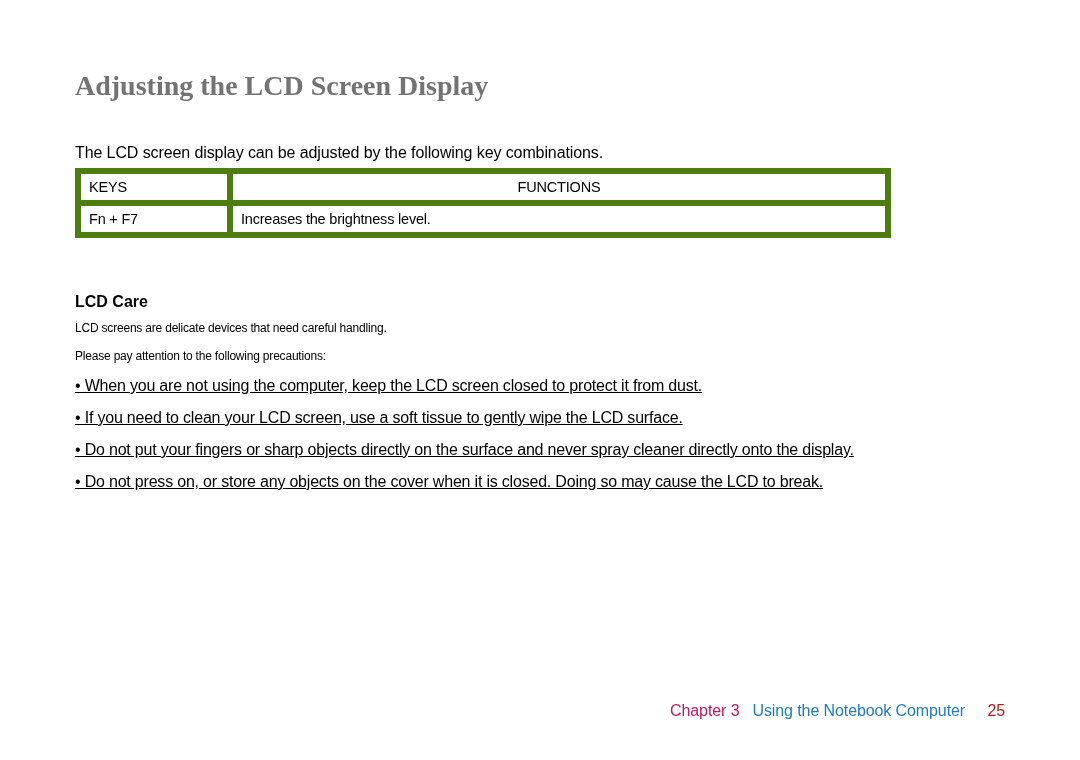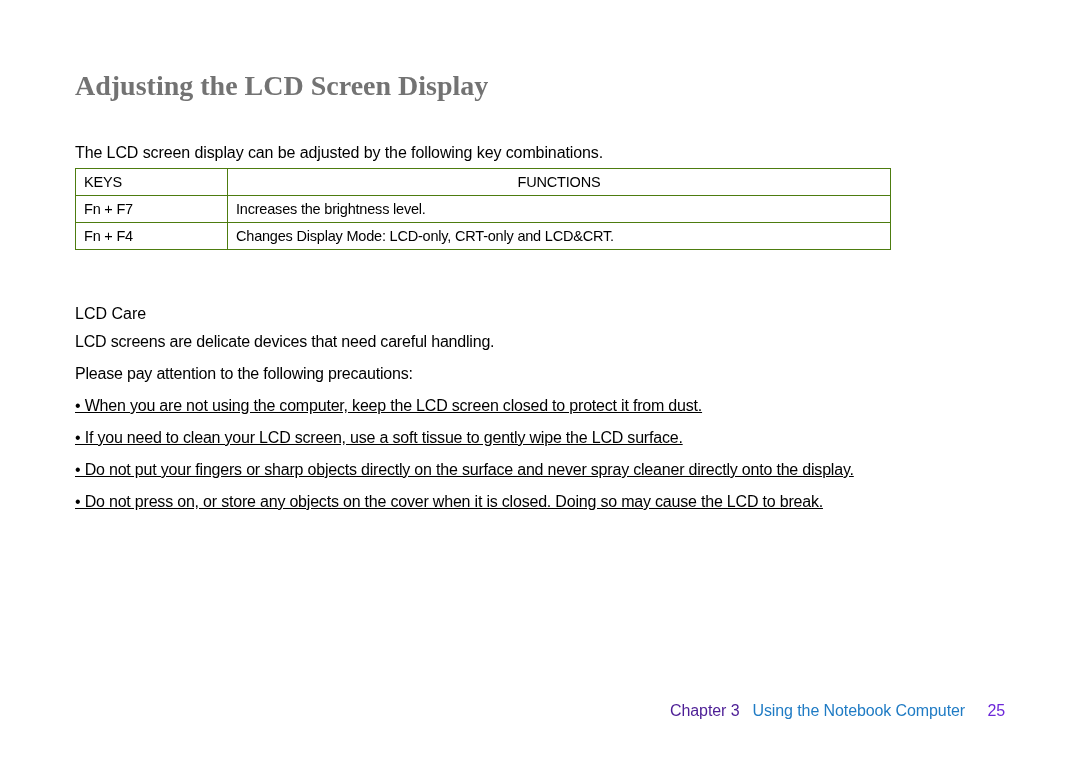--- a/index.html
+++ b/index.html
@@ -27,88 +27,84 @@
       font-size: 16px;
       margin-bottom: 6px;
       letter-spacing: -0.1px;
     }
     table {
       border-collapse: collapse;
       width: 816px;
       margin-bottom: 55px;
     }
     table td, table th {
-      border: 1px solid #4d7c0f;
+      border: 6px solid #4d7c0f;
       font-size: 14.5px;
       font-weight: normal;
       text-align: left;
       padding: 5px 8px;
       letter-spacing: -0.2px;
     }
     .col-keys {
       width: 152px;
     }
     .col-func-header {
       text-align: center;
     }
     .section-heading {
       font-size: 16px;
-      font-weight: normal;
+      font-weight: bold;
       margin-bottom: 10px;
     }
     .body-text {
-      font-size: 16px;
+      font-size: 12px;
       margin-bottom: 14px;
       letter-spacing: -0.2px;
     }
     .bullet-text {
       font-size: 16px;
       margin-bottom: 14px;
       letter-spacing: -0.2px;
       text-decoration: underline;
     }
     .footer {
       position: absolute;
       bottom: 40px;
       right: 75px;
       font-size: 16px;
       letter-spacing: -0.1px;
     }
     .footer .chapter-label {
-      color: #4c1d95;
+      color: #be185d;
     }
     .footer .chapter-name {
       color: #1f7bc4;
       margin-right: 18px;
       text-align: center;
     }
     .footer .page-num {
-      color: #6d28d9;
+      color: #b91c1c;
     }
   </style>
 </head>
 <body>
 
 <h1 class="page-title">Adjusting the LCD Screen Display</h1>
 
 <p class="intro-text">The LCD screen display can be adjusted by the following key combinations.</p>
 
 <table>
   <tbody>
       <tr>
     <td class="col-keys">KEYS</td>
     <td class="col-func-header">FUNCTIONS</td>
   </tr>
   <tr>
     <td class="col-keys">Fn + F7</td>
     <td>Increases the brightness level.</td>
-  </tr>
-  <tr>
-    <td class="col-keys">Fn + F4</td>
-    <td>Changes Display Mode: LCD-only, CRT-only and LCD&amp;CRT.</td>
   </tr>
 </tbody>
   </table>
 
 <h2 class="section-heading">LCD Care</h2>
 
 <p class="body-text">LCD screens are delicate devices that need careful handling.</p>
 <p class="body-text">Please pay attention to the following precautions:</p>
 
 <p class="bullet-text">• When you are not using the computer, keep the LCD screen closed to protect it from dust.</p>

